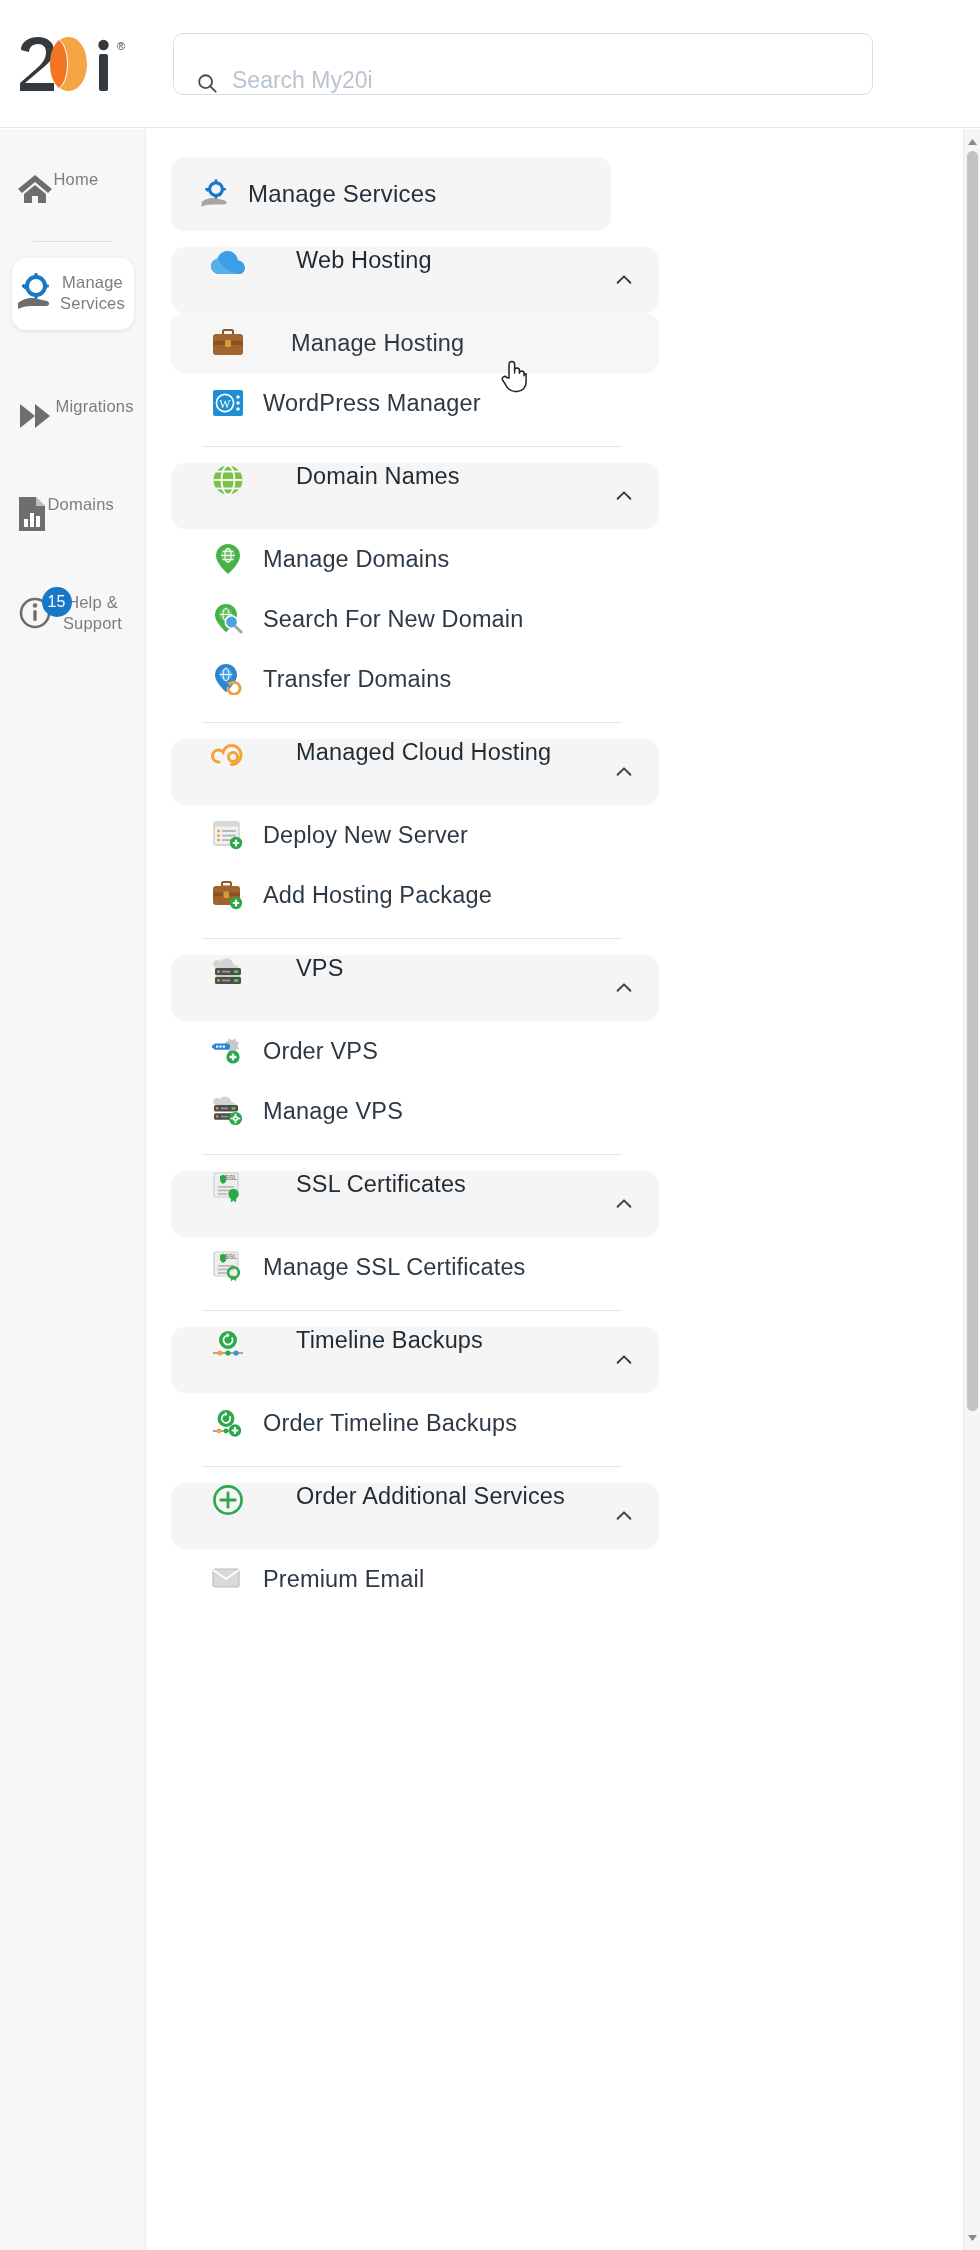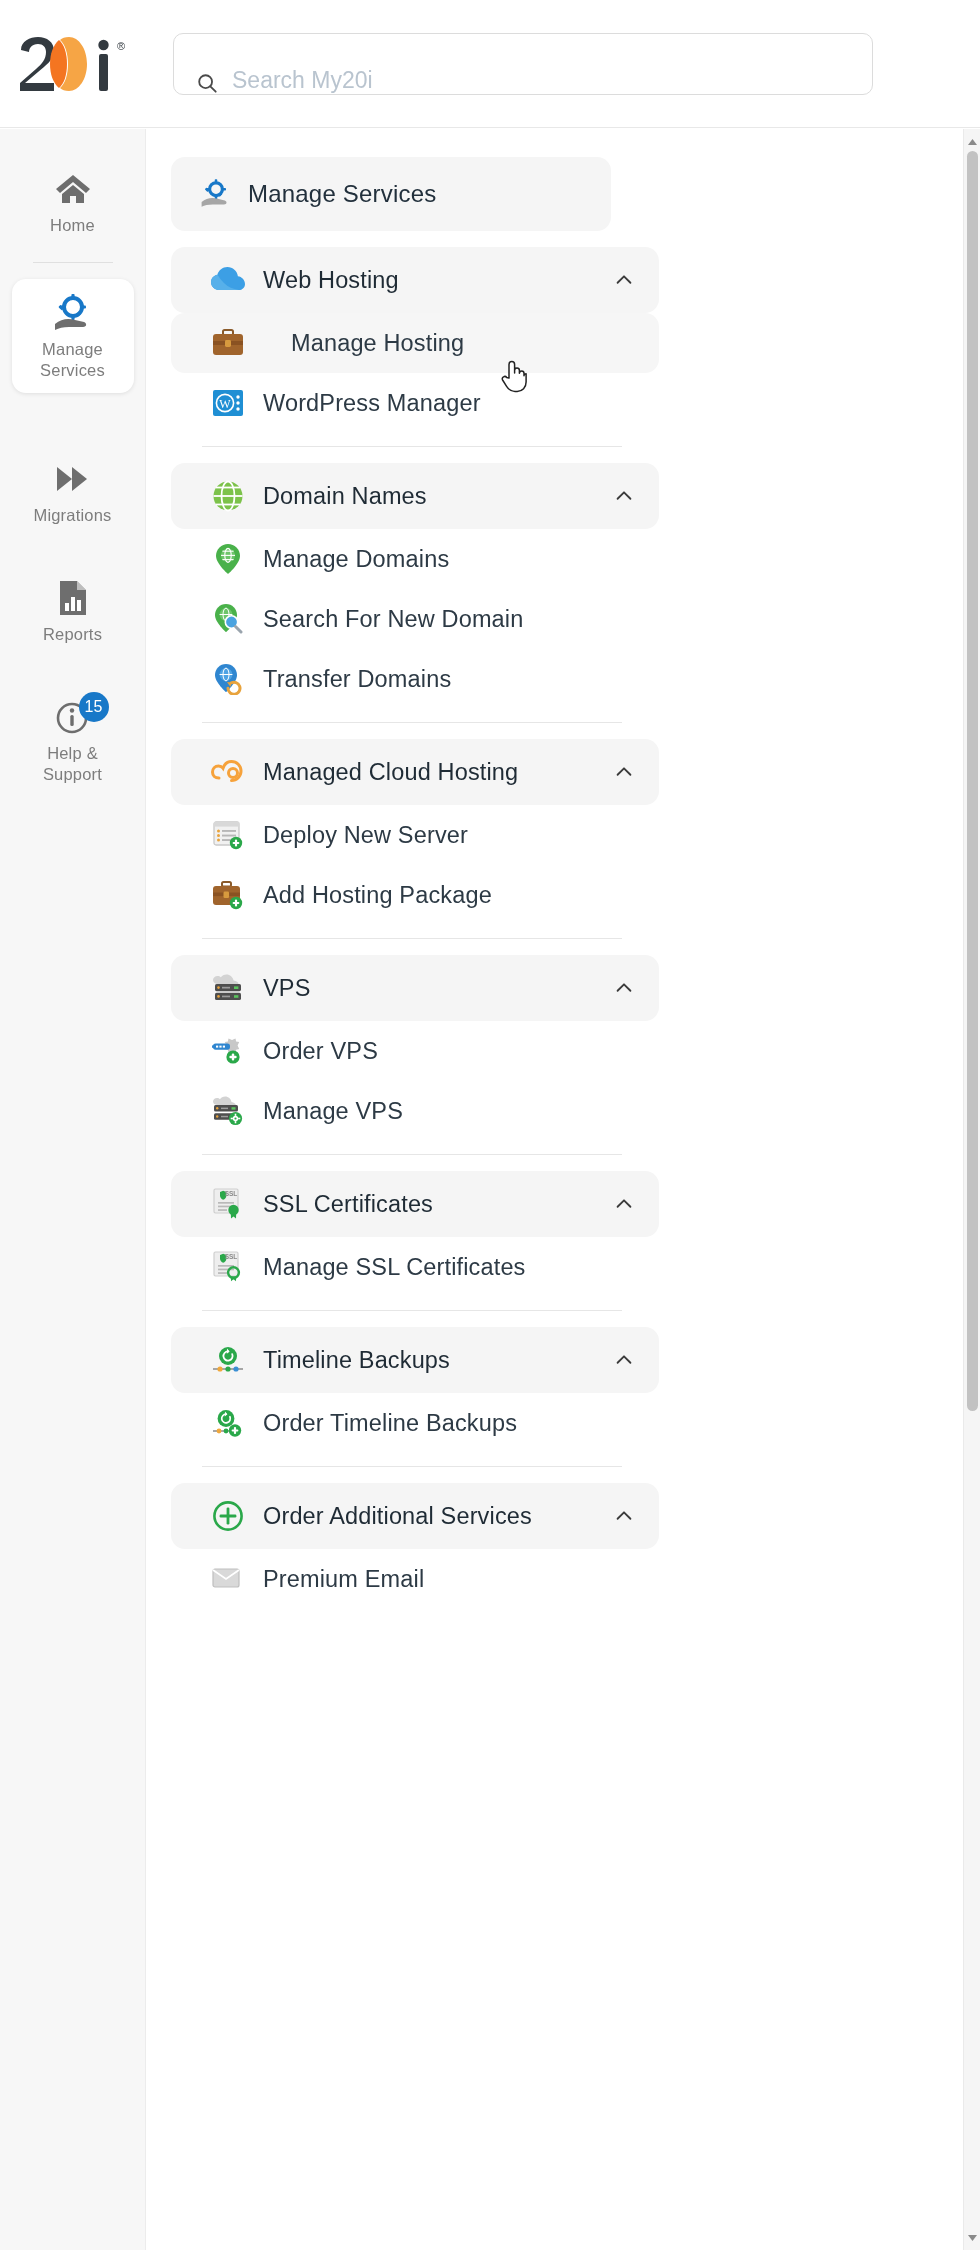--- a/index.html
+++ b/index.html
@@ -47,22 +47,22 @@
     position: absolute; top: 129px; left: 0;
     width: 146px; height: 2121px;
     background: #f7f7f7;
     border-right: 1px solid #ececec;
     padding-top: 26px;
   }
   .rail-item {
     width: 122px; margin: 0 auto 0 auto;
     padding: 14px 4px 12px 4px;
     border-radius: 14px;
-    display: flex; flex-direction: column;
-    align-items: center; justify-content: flex-start;
+    display: flex; 
+    justify-content: flex-start;
     text-align: center; cursor: pointer;
   }
   .rail-item .r-ico {
     height: 40px; display: flex; align-items: center; justify-content: center;
     margin-bottom: 6px; position: relative;
   }
   .rail-item .r-lbl {
     font-size: 16.5px; line-height: 21px; color: #7d7d7d;
     letter-spacing: .2px;
   }
@@ -100,24 +100,25 @@
   }
   .menu-head .mh-ico { width: 32px; height: 32px; margin-right: 16px; flex:0 0 auto;}
   .menu-head .mh-lbl { font-size: 24px; color: #22303c; letter-spacing: .2px; }
 
   .group { margin-top: 16px; }
 
   .grow {
     position: relative;
     margin-left: 25px;
     width: 488px; min-height: 66px;
-    display: flex; align-items: center;
+    display: flex; 
     padding-left: 40px;
     border-radius: 14px;
     cursor: pointer;
+    gap: 33px;
   }
   .grow.hdr { background: #f5f5f5; }
   .grow .g-ico {
     width: 34px; height: 34px; margin-right: 18px; flex: 0 0 auto;
     display: flex; align-items: center; justify-content: center;
   }
   .grow .g-lbl {
     font-size: 23.5px; color: #2d3a45; letter-spacing: .15px; white-space: nowrap;
   }
   .grow.hdr .g-lbl { color: #1f2b35; }
@@ -253,21 +254,21 @@
   <div class="rail-item">
     <span class="r-ico">
       <svg width="32" height="38" viewBox="0 0 32 38">
         <path d="M3 2 h17 l9 9 v25 h-26 Z" fill="#6e6e6e"></path>
         <path d="M20 2 l9 9 h-9 Z" fill="#ffffff" opacity=".55"></path>
         <rect x="8" y="24" width="4" height="8" fill="#ffffff"></rect>
         <rect x="14" y="18" width="4" height="14" fill="#ffffff"></rect>
         <rect x="20" y="21" width="4" height="11" fill="#ffffff"></rect>
       </svg>
     </span>
-    <span class="r-lbl">Reports</span>
+    <span class="r-lbl">Domains</span>
   </div>
 
   <div class="rail-gap"></div>
 
   <div class="rail-item">
     <span class="r-ico">
       <svg width="40" height="40" viewBox="0 0 40 40">
         <circle cx="19" cy="21" r="14" fill="none" stroke="#6e6e6e" stroke-width="2.6"></circle>
         <circle cx="19" cy="13.5" r="2.2" fill="#6e6e6e"></circle>
         <rect x="17.3" y="18" width="3.4" height="11" rx="1.6" fill="#6e6e6e"></rect>

